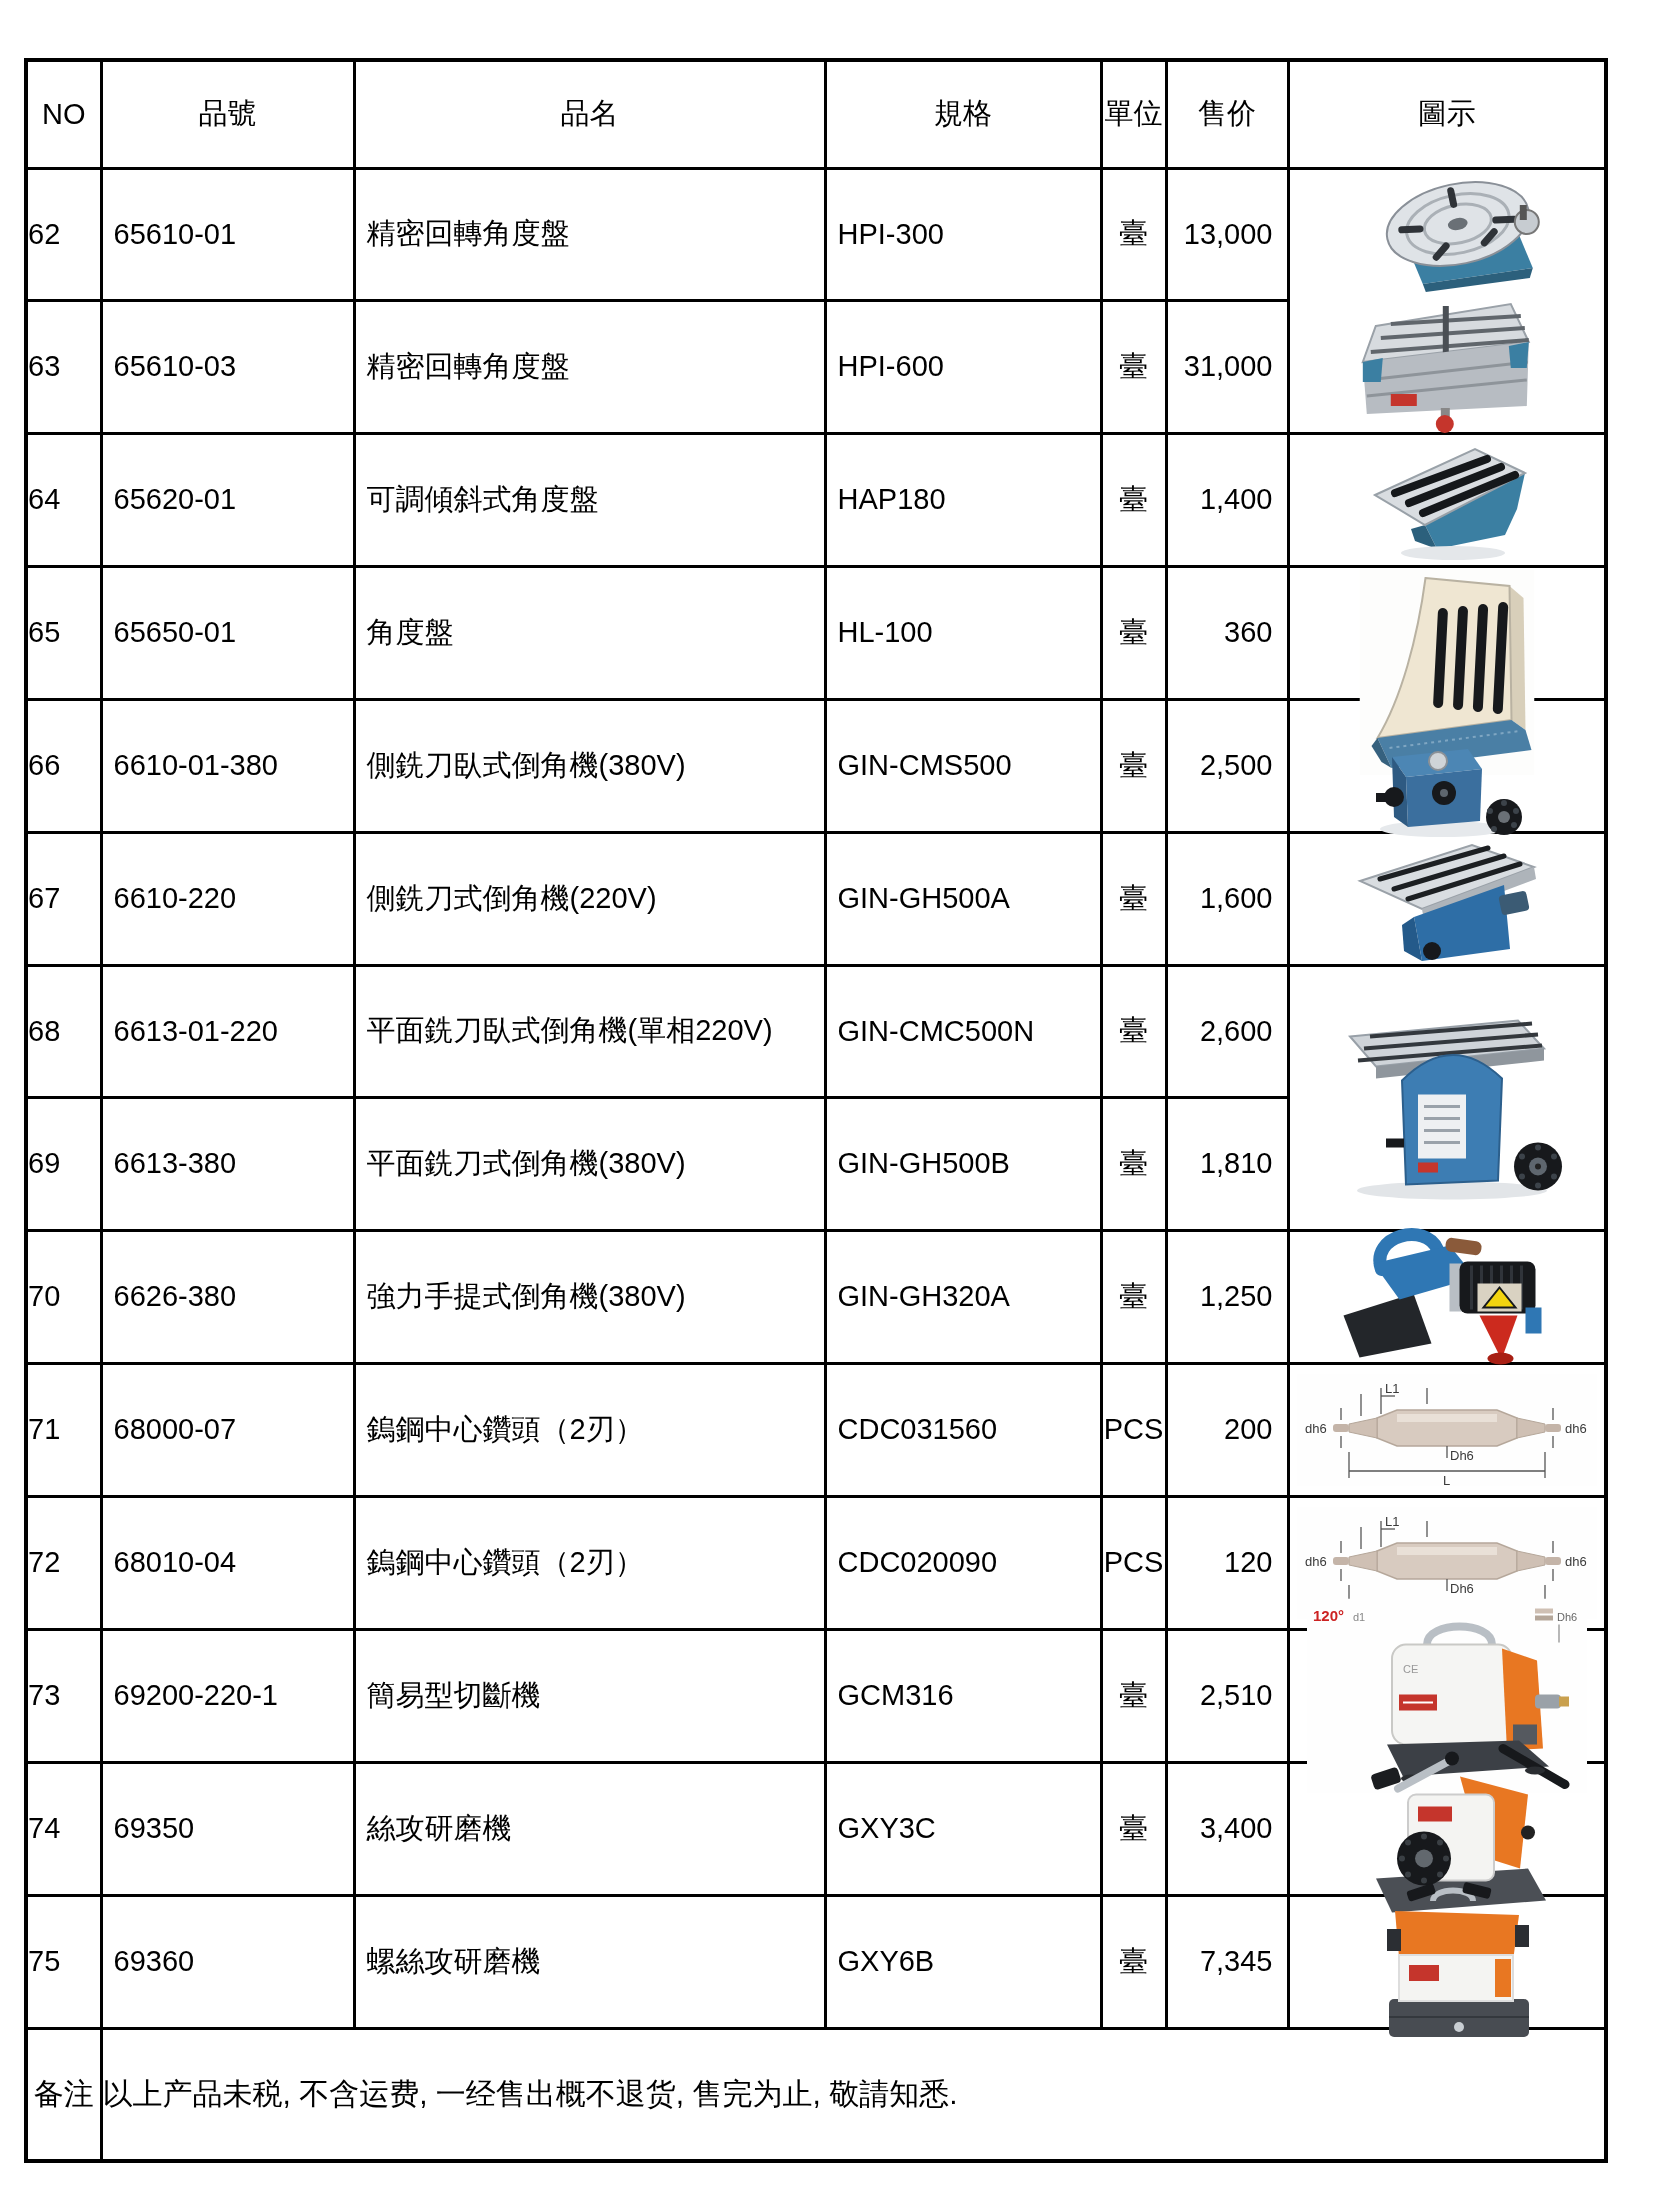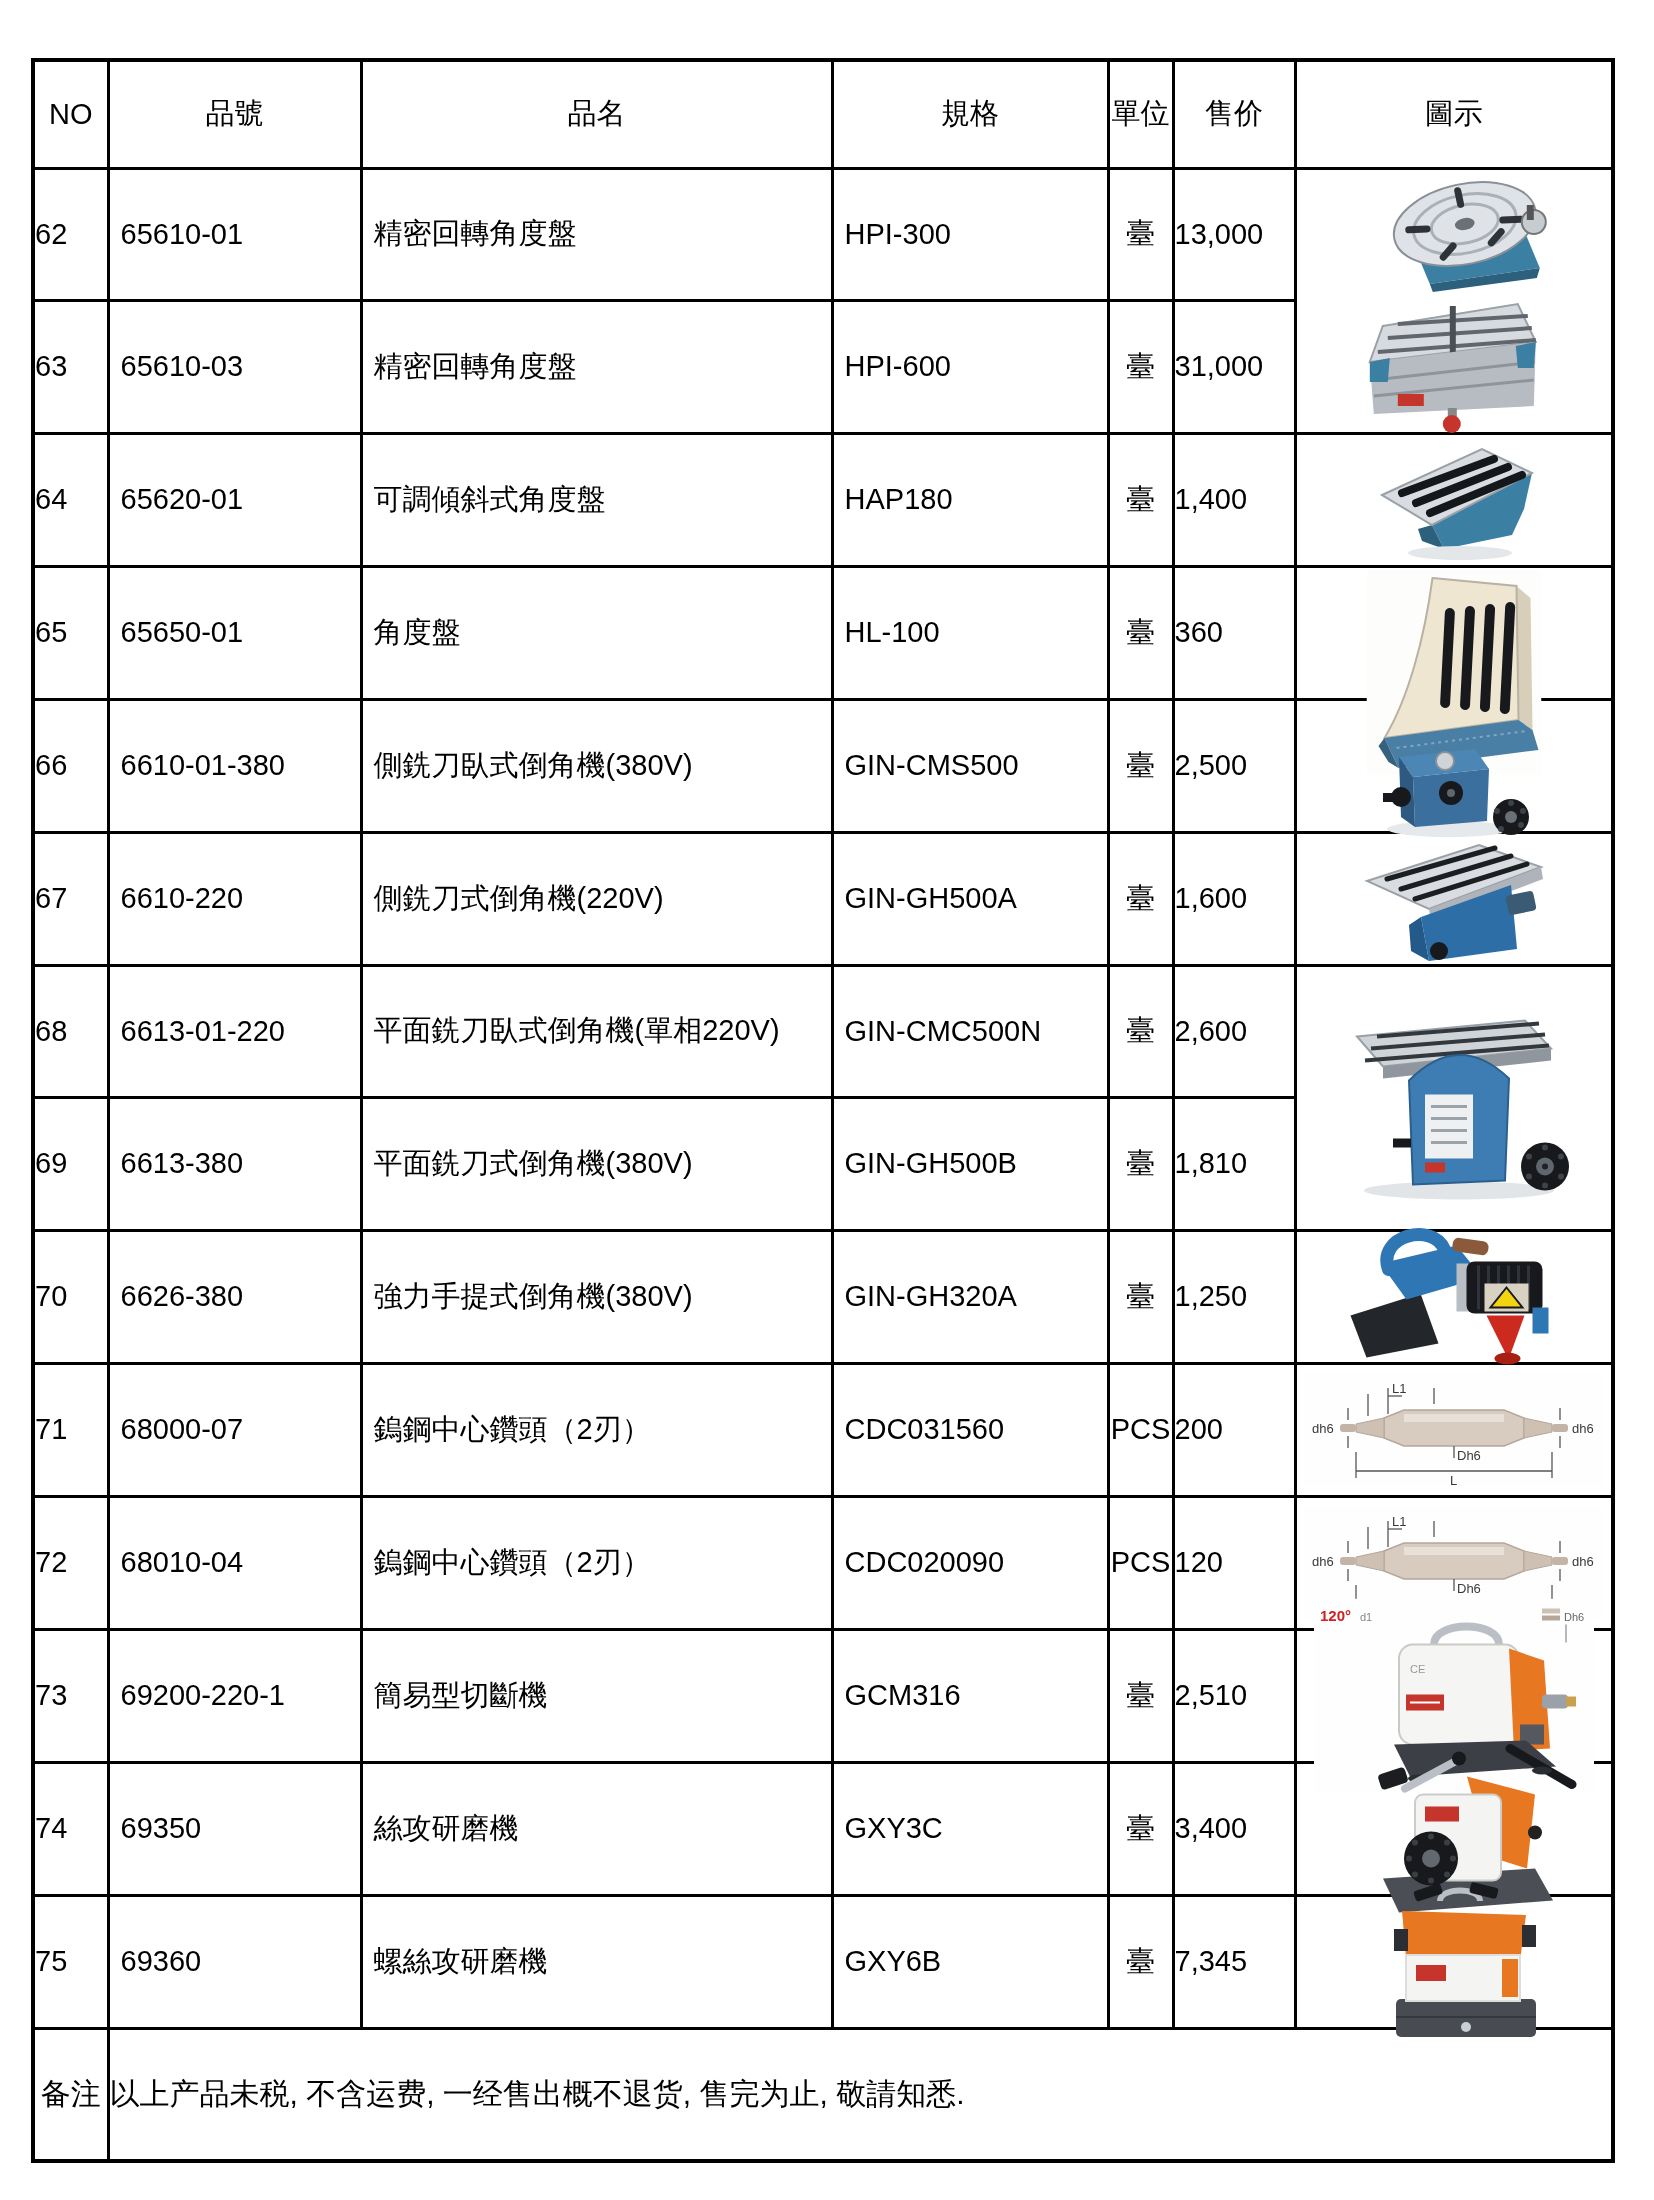--- a/index.html
+++ b/index.html
@@ -1,29 +1,29 @@
 <!DOCTYPE html>
 <html><head>
 <meta charset="utf-8">
 <style>
   *{margin:0;padding:0;box-sizing:border-box}
   html,body{background:#ffffff}
   body{font-family:"Liberation Sans","DejaVu Sans",sans-serif;color:#000}
   .page{position:relative;width:1654px;height:2200px;background:#fff;overflow:hidden}
-  table.price{position:absolute;left:31px;top:58px;width:1580px;border-collapse:collapse;
+  table.price{position:absolute;left:24px;top:58px;width:1580px;border-collapse:collapse;
               table-layout:fixed;border:4px solid #000}
   th,td{border:3px solid #000;font-size:29px;font-weight:400;vertical-align:middle;overflow:visible}
   thead tr{height:108px}
   tbody tr{height:132px}
   tfoot tr{height:133px}
   th{text-align:center}
   .c-no{text-align:left}
   .c-code,.c-name,.c-spec{text-align:left;padding-left:11px}
   .c-unit{text-align:center;padding:0}
-  .c-price{text-align:left;padding-right:14px}
+  .c-price{text-align:right;padding-right:14px}
   .c-pic{padding:0}
   .picwrap{position:relative;width:100%;height:130px;overflow:visible}
   .picwrap.h2{height:262px}
   .ph{position:absolute;left:50%;top:50%;transform:translate(-50%,-50%);z-index:3}
   tfoot td{font-weight:400;font-size:30px}
   .f-label{text-align:center}
   .f-note{text-align:left;padding-left:0}
   svg text{font-family:"Liberation Sans","DejaVu Sans",sans-serif}
 </style>
 </head>

